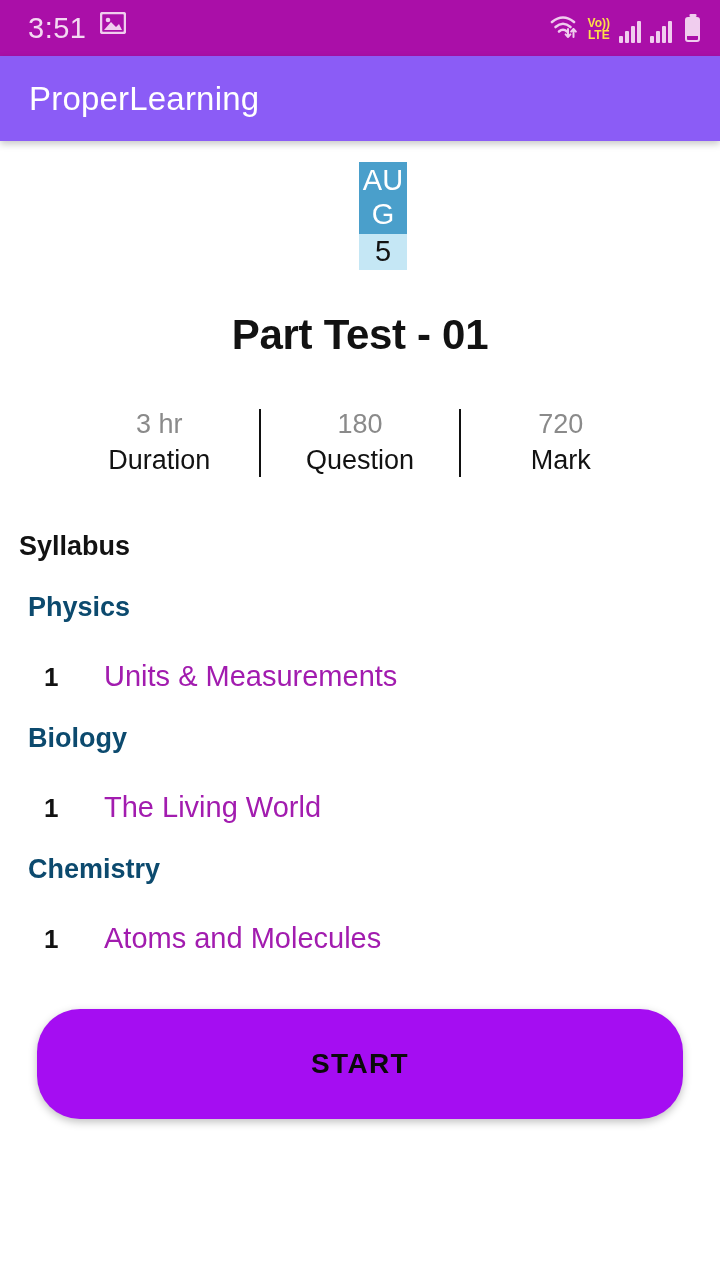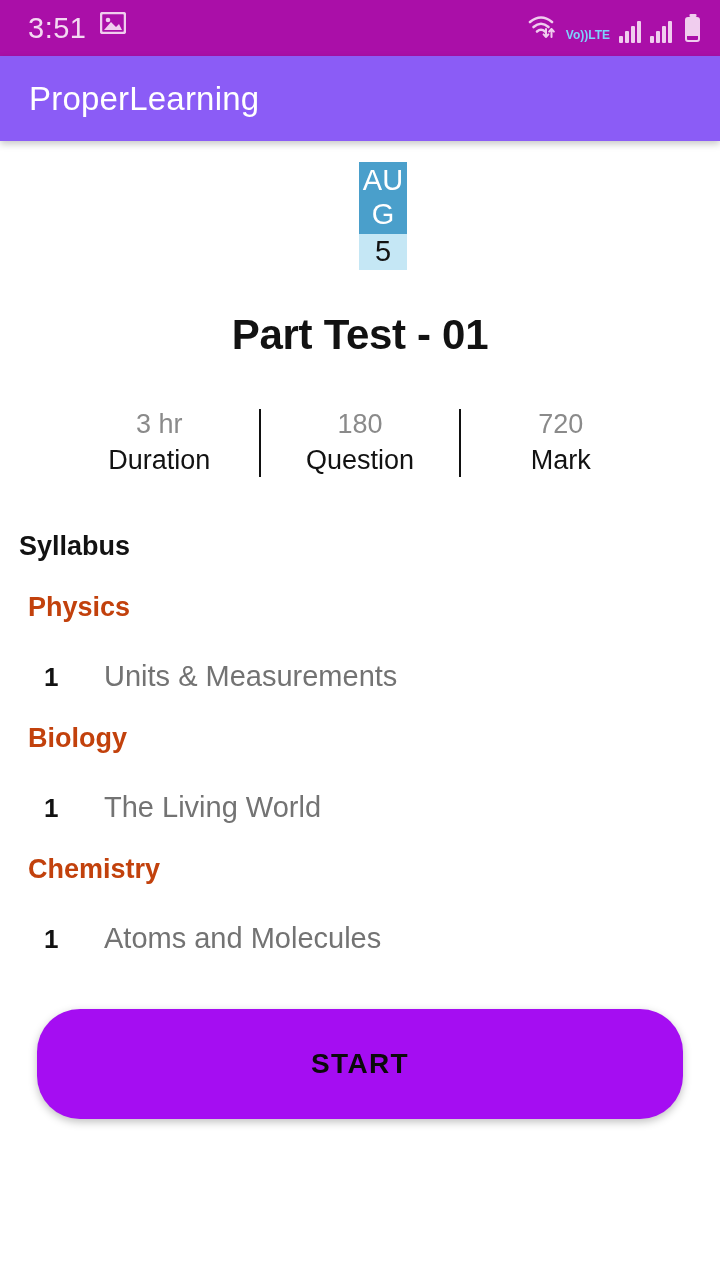--- a/index.html
+++ b/index.html
@@ -31,24 +31,24 @@
   .sb-left { display: flex; align-items: flex-start; gap: 14px; }
   .sb-time {
     color: #f4d9f2;
     font-size: 29px;
     letter-spacing: 0.5px;
   }
   .sb-right { display: flex; align-items: flex-end; gap: 9px; }
   .icon-photo { display: block; }
   .volte {
     display: flex;
-    flex-direction: row;
+    flex-direction: column;
     align-items: center;
     line-height: 1;
-    color: #7dd3fc;
+    color: #fde047;
     font-size: 12px;
     font-weight: bold;
     margin-bottom: 2px;
   }
   .volte span { display: block; }
 
   .bars { display: flex; align-items: flex-end; gap: 2px; height: 22px; }
   .bars i {
     display: block;
     width: 4px;
@@ -176,38 +176,38 @@
     padding: 0 0 0 19px;
     margin-top: 52px;
   }
   .subject {
     margin-top: 30px;
     padding-left: 28px;
   }
   .subject-name {
     font-size: 27px;
     font-weight: bold;
-    color: #c2410c;
+    color: #0c4a6e;
   }
   .topic-row {
     display: flex;
     align-items: baseline;
     margin-top: 37px;
     padding-left: 16px;
   }
   .topic-num {
     font-size: 26px;
     font-weight: bold;
     color: #121212;
     width: 60px;
     flex: none;
   }
   .topic-name {
     font-size: 29px;
-    color: #737373;
+    color: #a21caf;
     text-align: right;
   }
 
   
   .start-wrap {
     padding: 0 37px;
     margin-top: 54px;
   }
   .start-btn {
     display: block;

